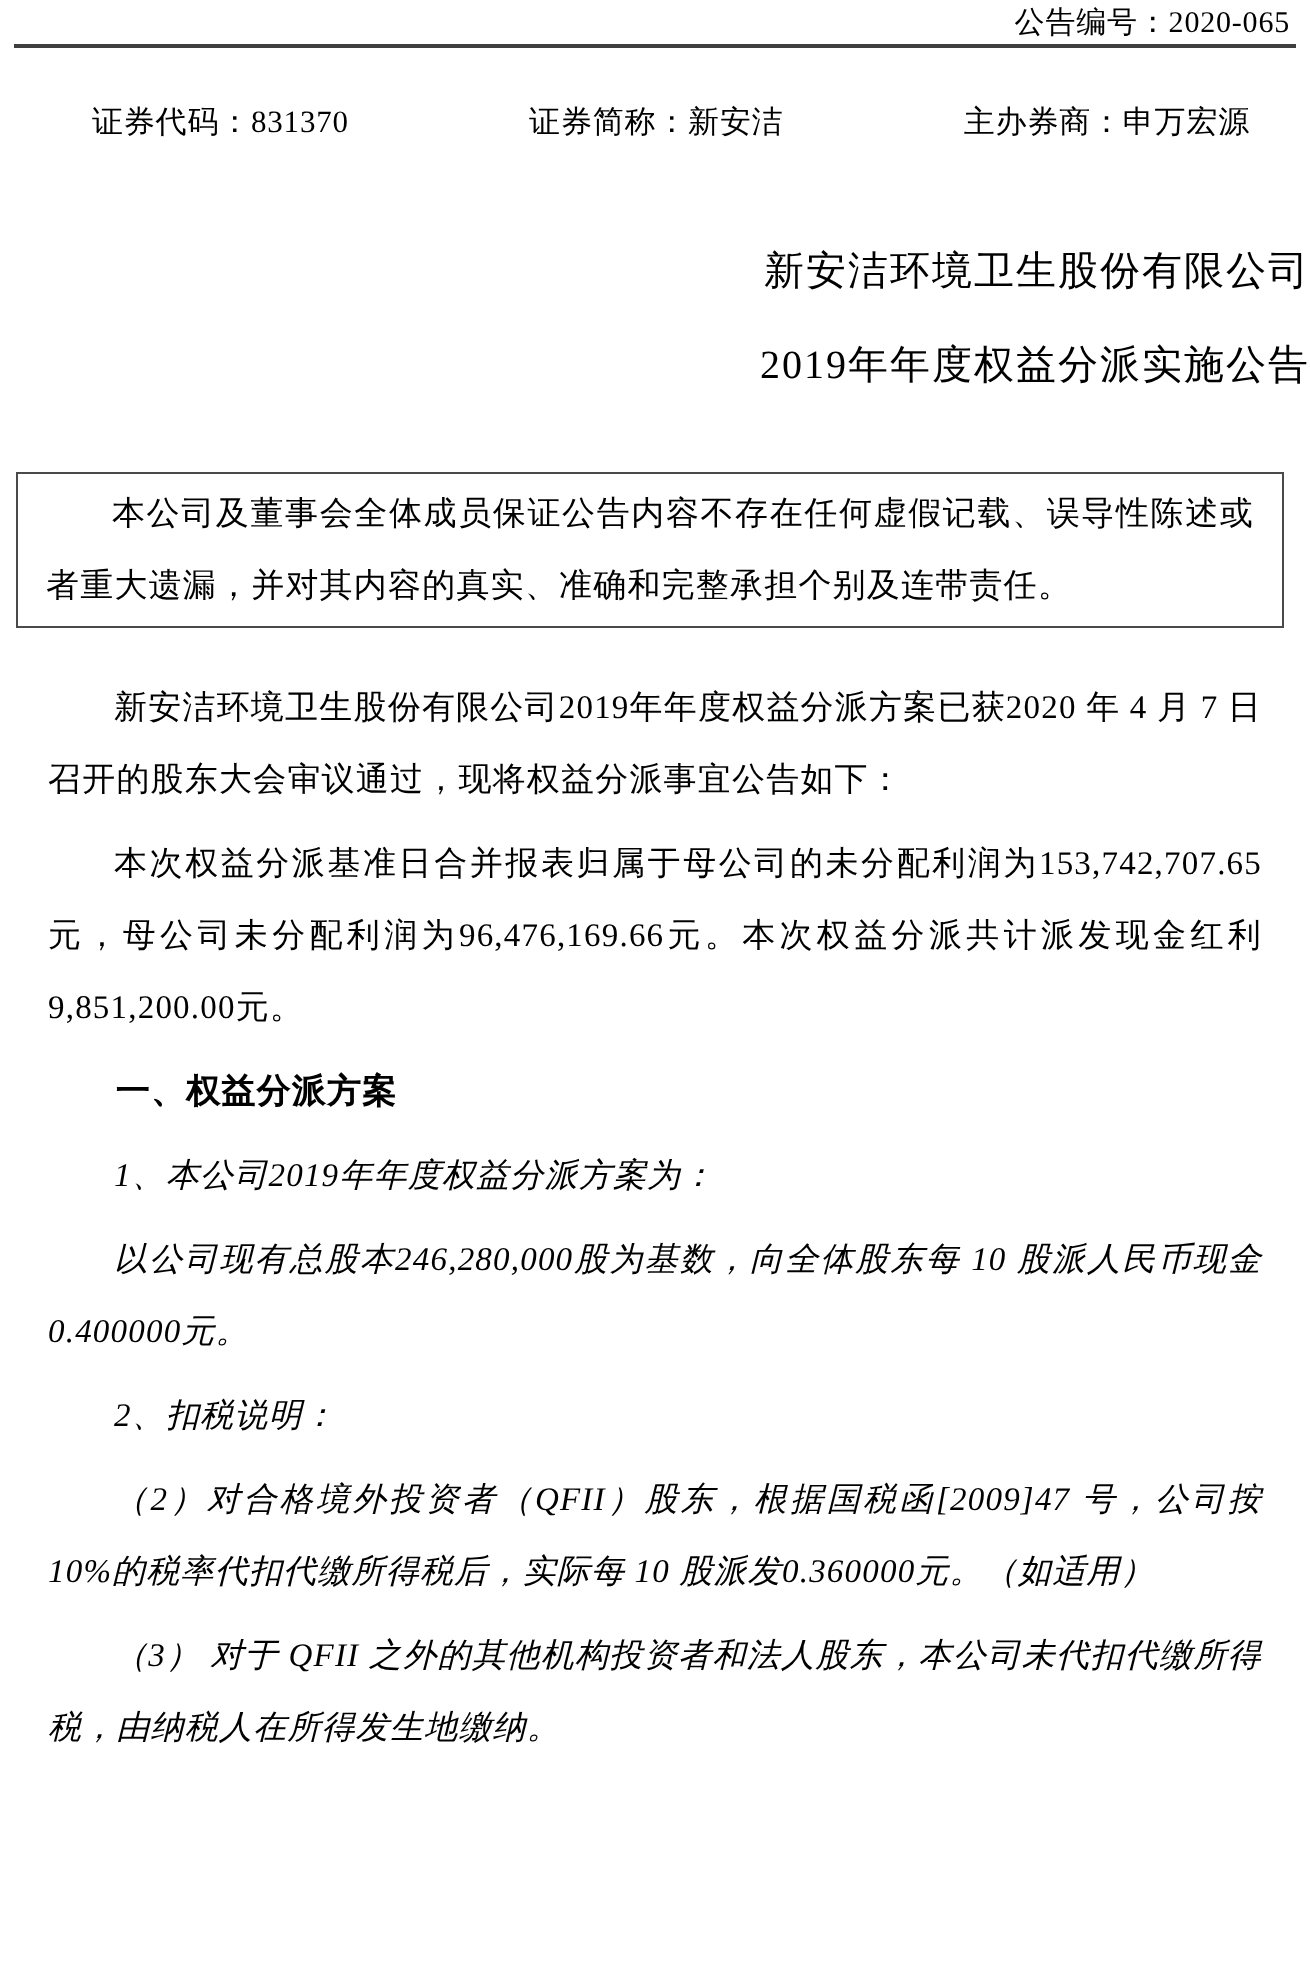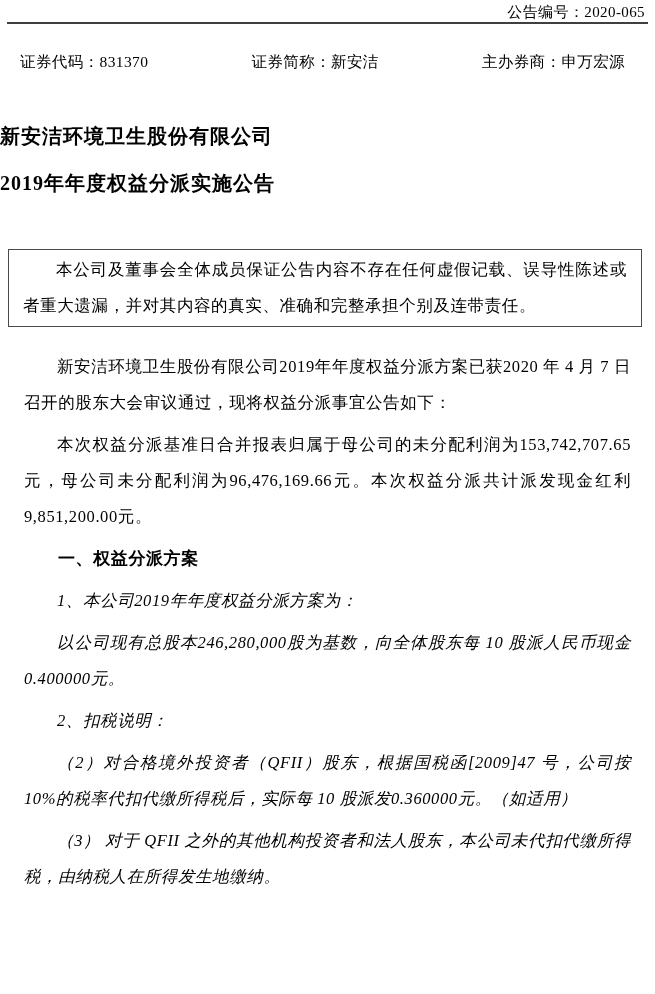--- a/index.html
+++ b/index.html
@@ -22,38 +22,38 @@
   }
   .top-rule {
     height: 2px;
     background: #3f3f3f;
     margin: 2px 7px 0 7px;
   }
 
   .header-row {
     display: flex;
     justify-content: space-between;
-    margin: 29px 30px 0 20px;
+    margin: 29px 30px 0 46px;
     font-size: 15.5px;
     line-height: 18px;
     letter-spacing: 0.4px;
   }
 
   .title1, .title2 {
-    text-align: left;
-    font-weight: bold;
+    text-align: right;
+    font-weight: normal;
     font-size: 20px;
     line-height: 26px;
     letter-spacing: 1px;
   }
   .title1 { margin-top: 52px; }
   .title2 { margin-top: 21px; }
 
   .disclaimer-box {
-    margin: 53px 13px 0 8px;
+    margin: 40px 13px 0 8px;
     border: 1px solid #4a4a4a;
     padding: 2px 14px 2px 14px;
     font-size: 16.5px;
     line-height: 36px;
     letter-spacing: 0.6px;
     text-align: justify;
     text-indent: 2em;
   }
 
   .body-text {

